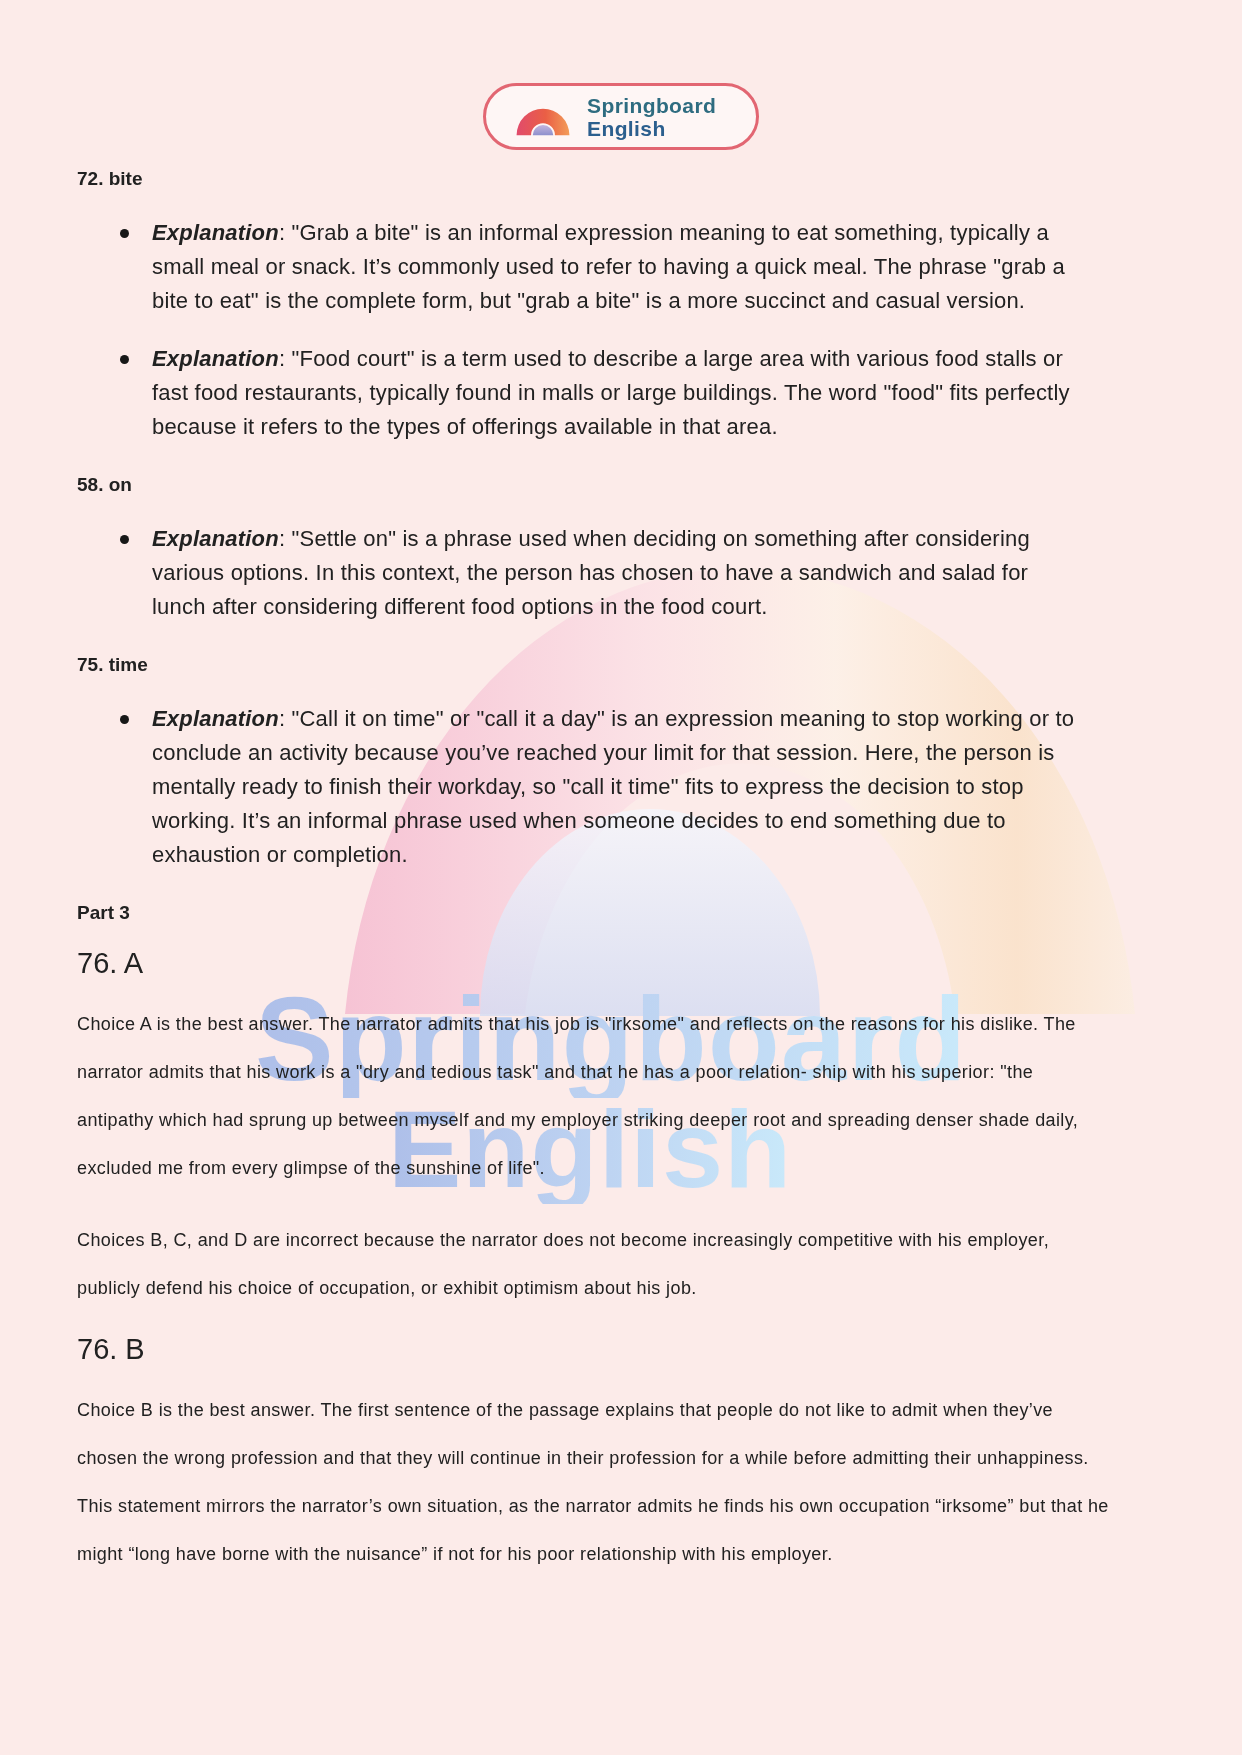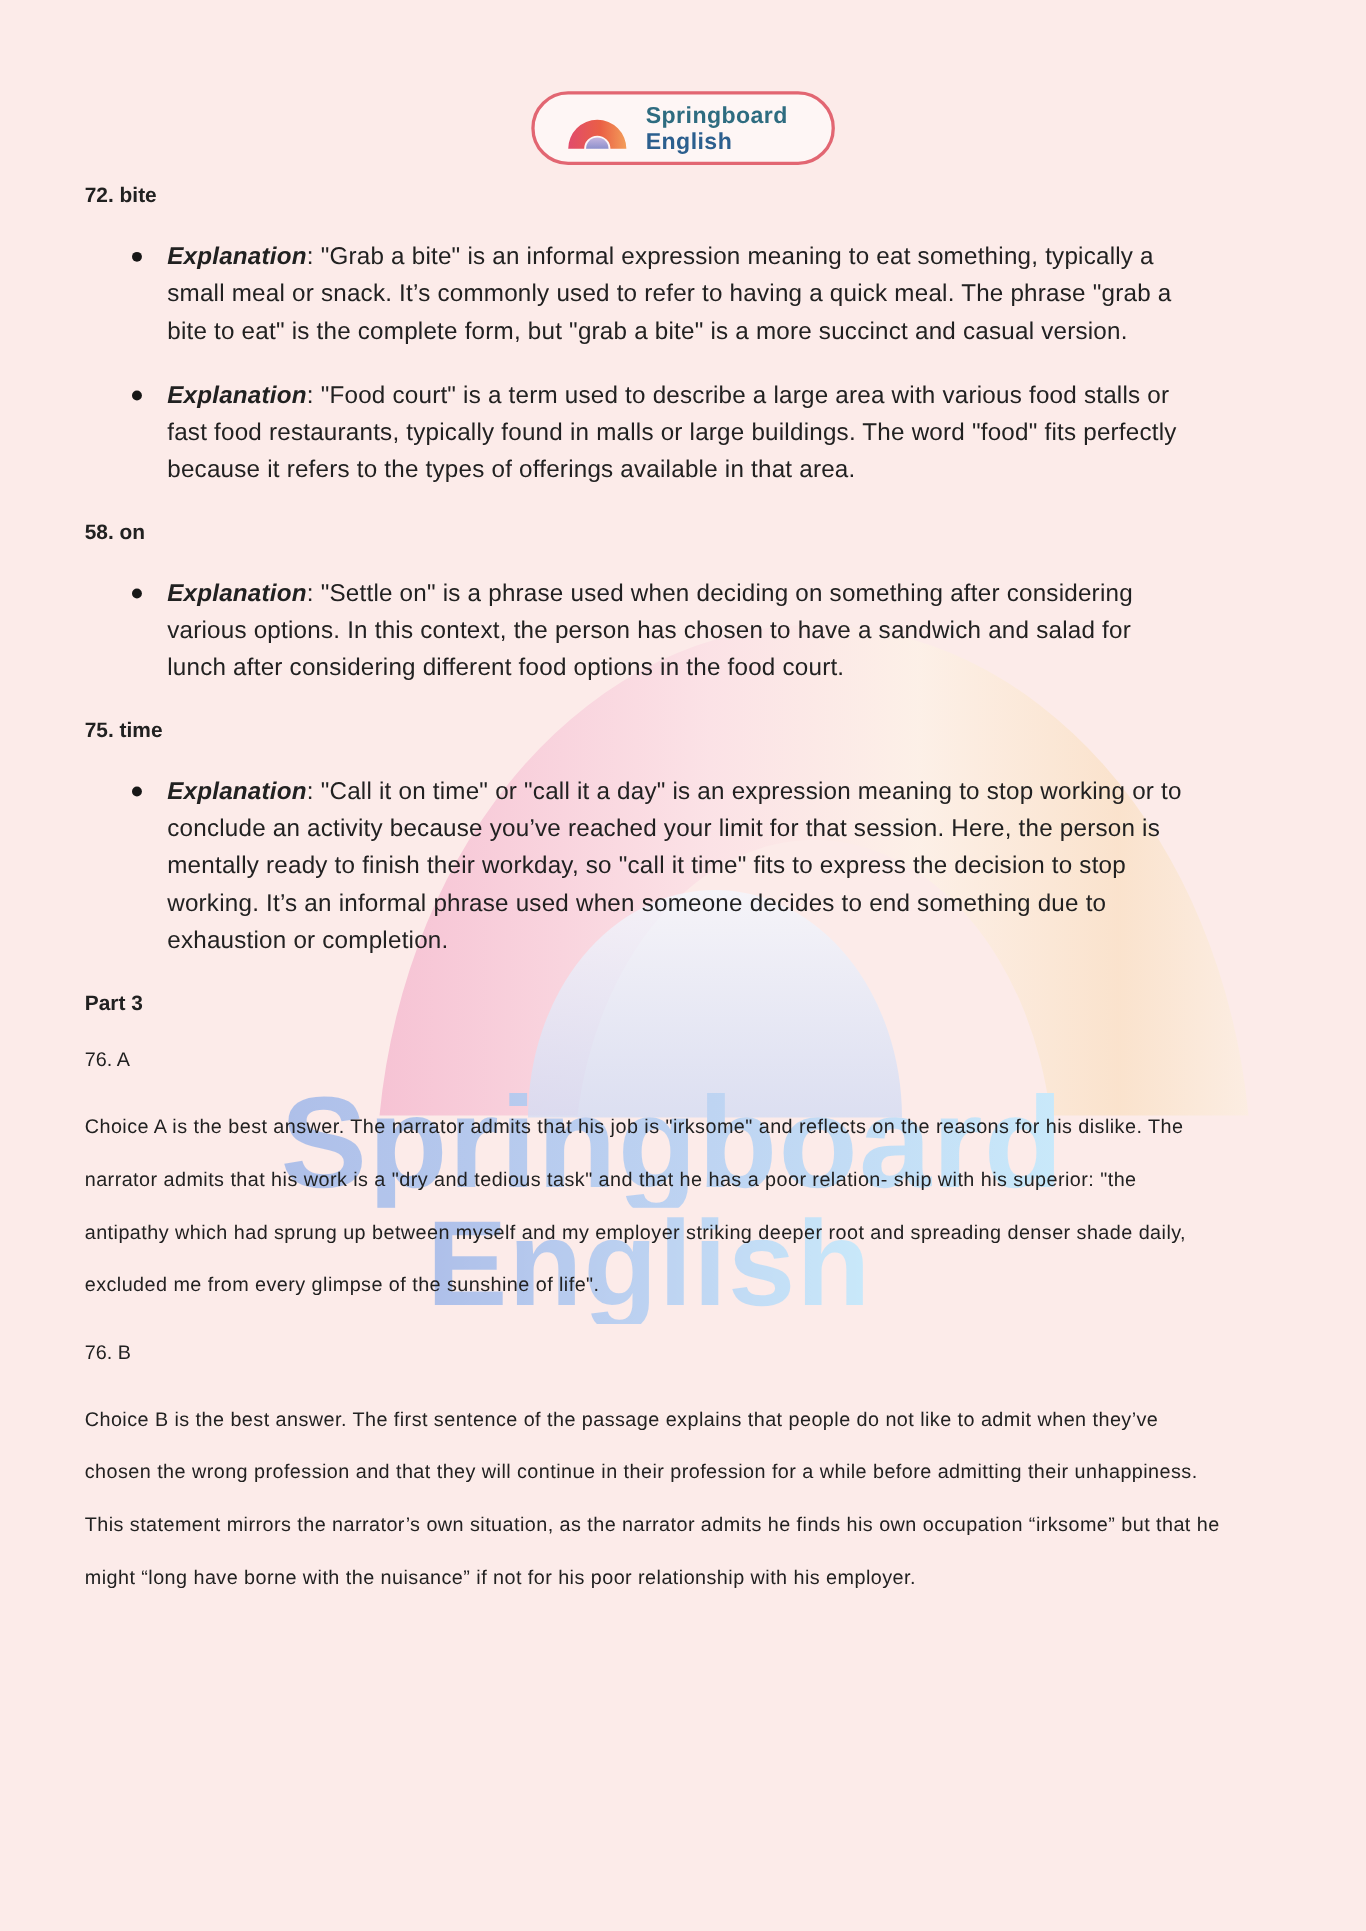--- a/index.html
+++ b/index.html
@@ -57,21 +57,21 @@
   .bullet .dot{
     flex:none;width:9px;height:9px;border-radius:50%;
     background:#171717;margin:13px 23px 0 0;
   }
   .bullet p{
     margin:0;max-width:930px;
     font-size:22px;line-height:34px;letter-spacing:.2px;
   }
   .bullet strong{font-weight:700;font-style:italic;}
 
-  .qnum{font-size:18px;line-height:26px;margin:24px 0 0;font-weight:400;}
+  .qnum{font-size:29px;line-height:26px;margin:24px 0 0;font-weight:400;}
   .para{
     margin:24px 0 0;max-width:1035px;
     font-size:18px;line-height:48px;letter-spacing:.4px;
   }
 </style>
 </head>
 <body>
 
 <div class="page">
 
@@ -143,18 +143,19 @@
     <div class="h-q">75. time</div>
     <div class="bullet">
       <span class="dot"></span>
       <p><strong>Explanation</strong><span>: "Call it on time" or "call it a day" is an expression meaning to stop working or to conclude an activity because you’ve reached your limit for that session. Here, the person is mentally ready to finish their workday, so "call it time" fits to express the decision to stop working. It’s an informal phrase used when someone decides to end something due to exhaustion or completion.</span></p>
     </div>
 
     <div class="h-q">Part 3</div>
 
     <p class="qnum">76. A</p>
     <p class="para">Choice A is the best answer. The narrator admits that his job is "irksome" and reflects on the reasons for his dislike. The narrator admits that his work is a "dry and tedious task" and that he has a poor relation- ship with his superior: "the antipathy which had sprung up between myself and my employer striking deeper root and spreading denser shade daily, excluded me from every glimpse of the sunshine of life".</p>
+    <p class="para">Choices B, C, and D are incorrect because the narrator does not become increasingly competitive with his employer, publicly defend his choice of occupation, or exhibit optimism about his job.</p>
 
     <p class="qnum">76. B</p>
     <p class="para">Choice B is the best answer. The first sentence of the passage explains that people do not like to admit when they’ve chosen the wrong profession and that they will continue in their profession for a while before admitting their unhappiness. This statement mirrors the narrator’s own situation, as the narrator admits he finds his own occupation “irksome” but that he might “long have borne with the nuisance” if not for his poor relationship with his employer.</p>
 
   </div>
 </div>
 
 </body></html>

